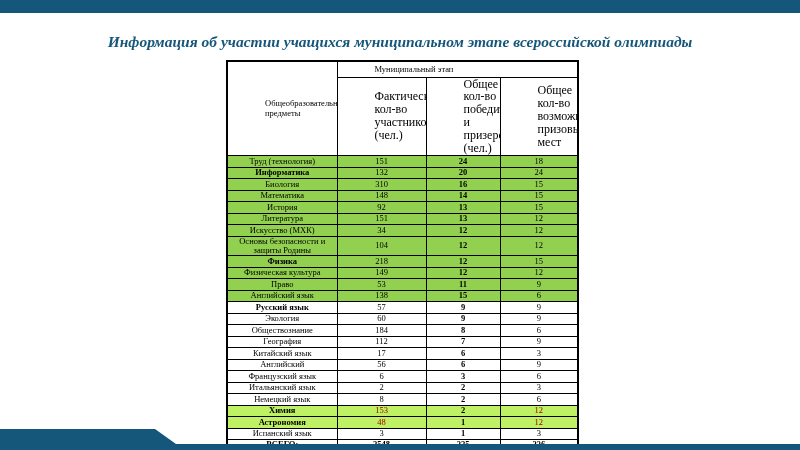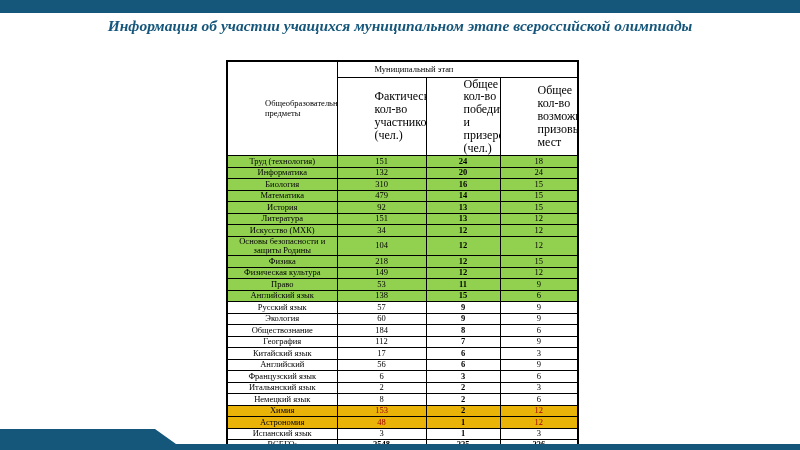--- a/index.html
+++ b/index.html
@@ -11,21 +11,21 @@
     background: #15567B;
   }
 
   .bottom-deco {
     position: absolute; left: 0; top: 428px; width: 800px; height: 22px;
     background: #15567B;
     clip-path: polygon(0 1px, 155px 1px, 176px 16px, 800px 16px, 800px 22px, 0 22px);
   }
 
   .title-block {
-    position: absolute; top: 16px; left: 0; width: 800px;
+    position: absolute; top: 32px; left: 0; width: 800px;
     text-align: center; color: #15567B;
     font-weight: bold; font-style: italic;
     font-size: 15.5px; line-height: 1.35;
     font-family: "Liberation Serif", serif;
   }
 
   table.oly {
     position: absolute; left: 226px; top: 60px;
     width: 351px; table-layout: fixed;
     border-collapse: collapse;
@@ -48,25 +48,25 @@
   .oly th.group-hdr { height: 16px; }
   .oly th.sub-hdr { height: 44px; font-size: 12px; }
   .oly th.subject-hdr { vertical-align: middle; }
 
   .oly tbody tr { height: 11.5px; }
   .oly td.c-subject { text-align: center; }
   .oly td.c-num { text-align: center; }
   .oly td.c-winners { font-weight: bold; }
 
   .row-green td { background: #92D050; }
-  .row-red td { background: #eab308; }
+  .row-red td { background: #bef264; }
   .row-red td.c-subject { font-weight: bold; }
   .row-red td.c-num { color: #A00000; margin-top: 42px; }
   .row-red td.c-winners { color: #000; }
-  .bold-name td.c-subject { font-weight: normal; margin-left: 46px; }
+  .bold-name td.c-subject { font-weight: bold; margin-left: 46px; }
   .row-total td { font-weight: bold; }
 </style>
 </head>
 <body>
 
 <div class="top-bar"></div>
 
 <div class="title-block">
   <div>Информация об участии учащихся муниципальном этапе всероссийской олимпиады</div>
 </div>
@@ -103,21 +103,21 @@
         <td class="c-num">24</td>
       </tr>
       <tr class="row-green">
         <td class="c-subject">Биология</td>
         <td class="c-num">310</td>
         <td class="c-num c-winners">16</td>
         <td class="c-num">15</td>
       </tr>
       <tr class="row-green">
         <td class="c-subject">Математика</td>
-        <td class="c-num">479</td>
+        <td class="c-num">148</td>
         <td class="c-num c-winners">14</td>
         <td class="c-num">15</td>
       </tr>
       <tr class="row-green">
         <td class="c-subject">История</td>
         <td class="c-num">92</td>
         <td class="c-num c-winners">13</td>
         <td class="c-num">15</td>
       </tr>
       <tr class="row-green">

